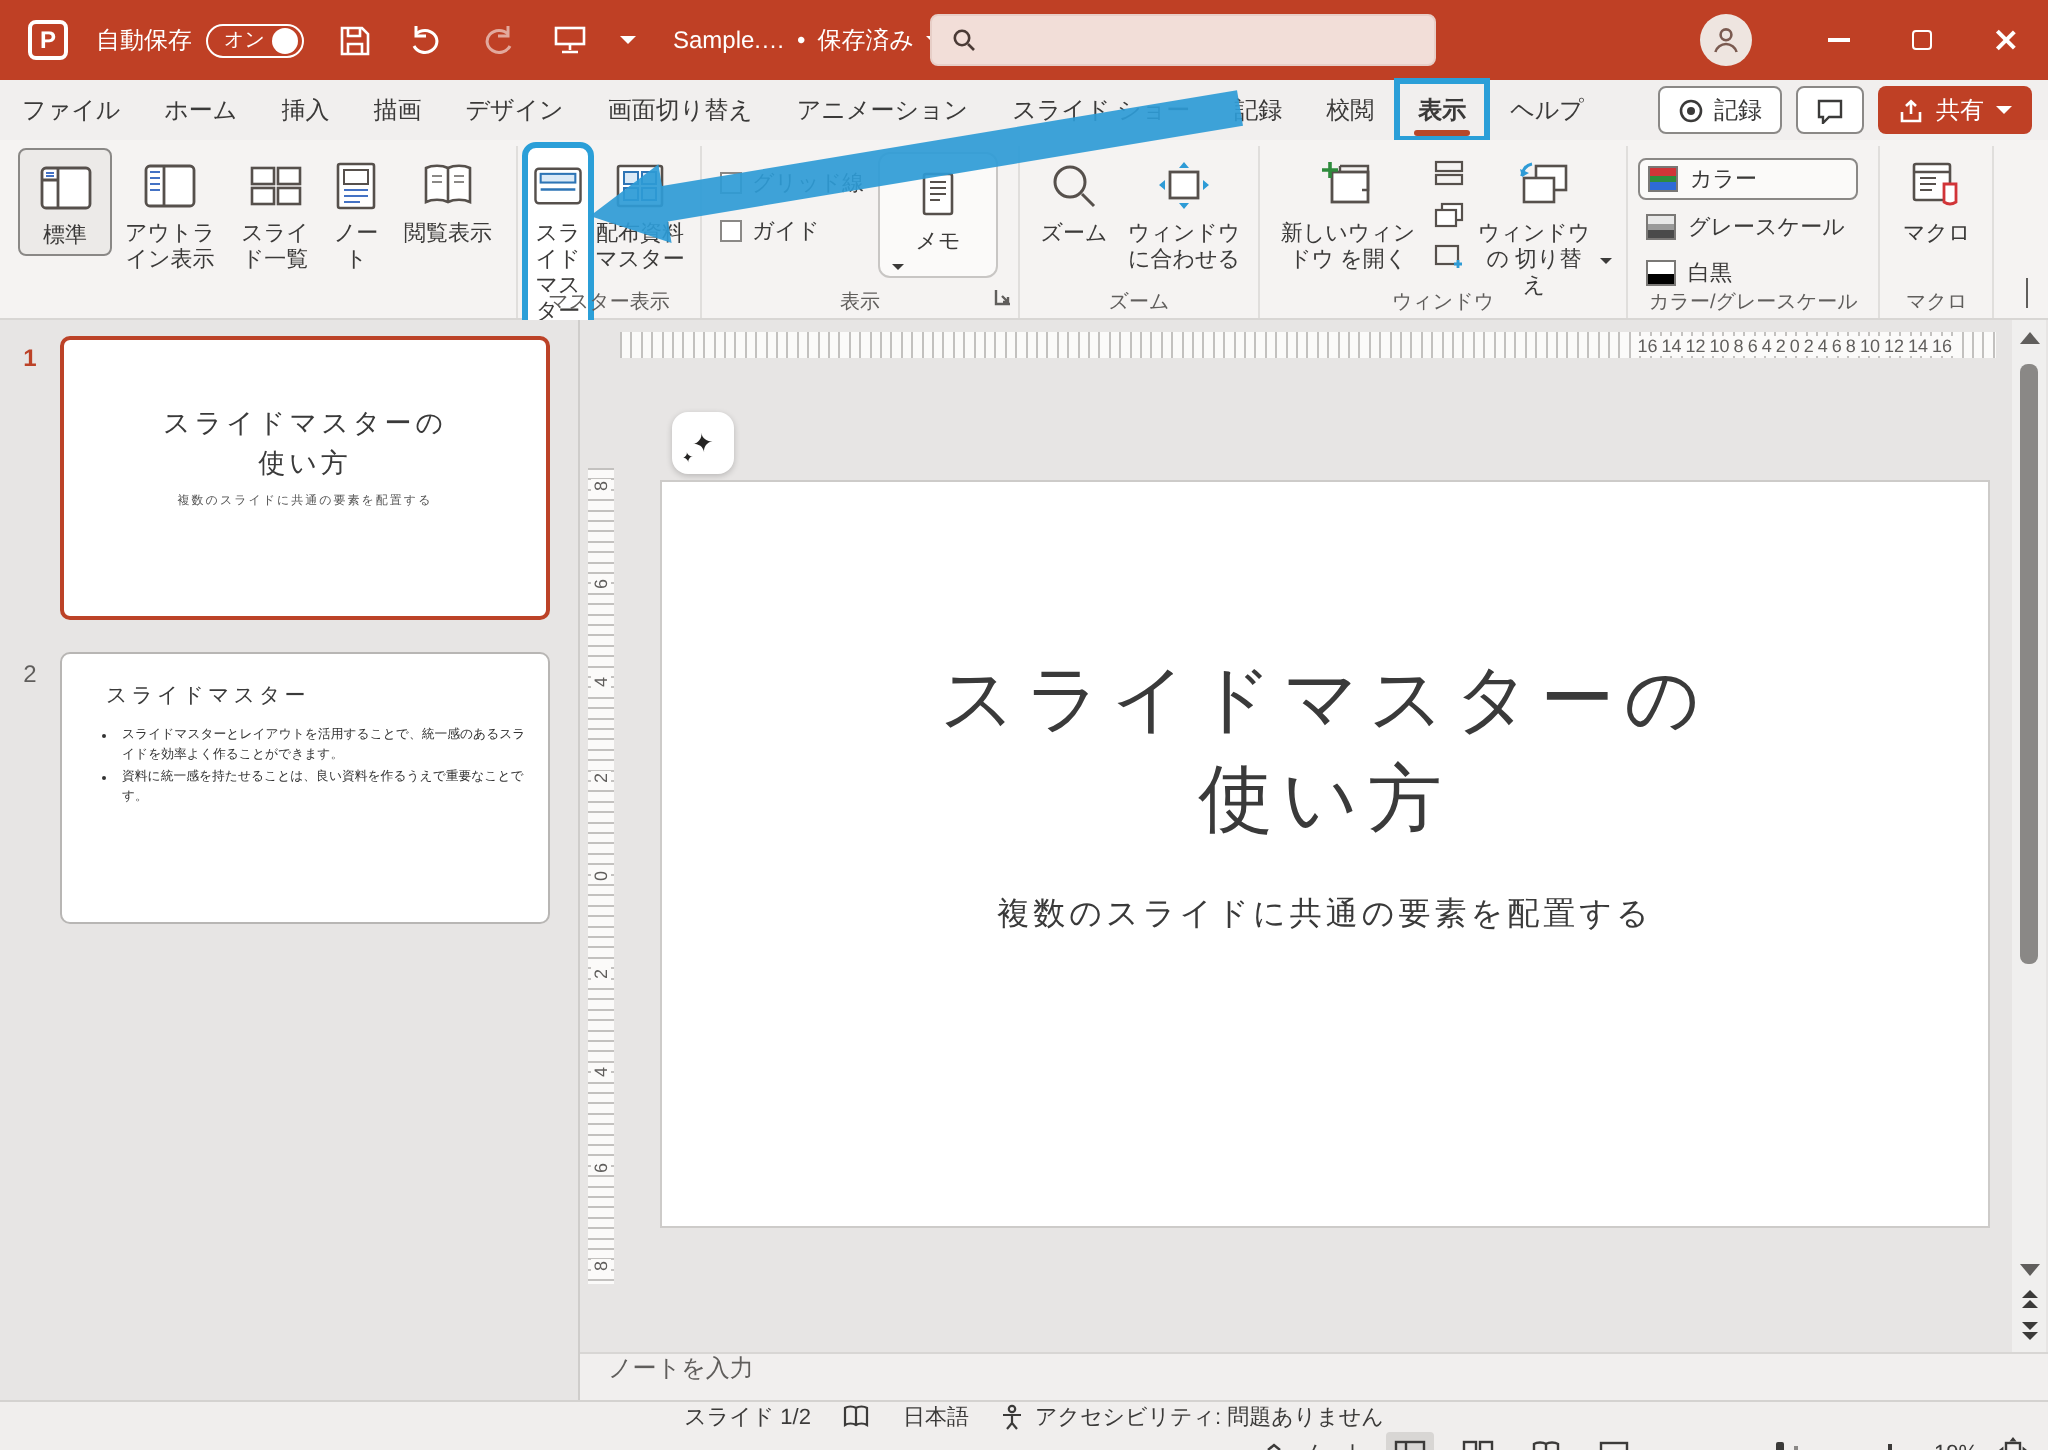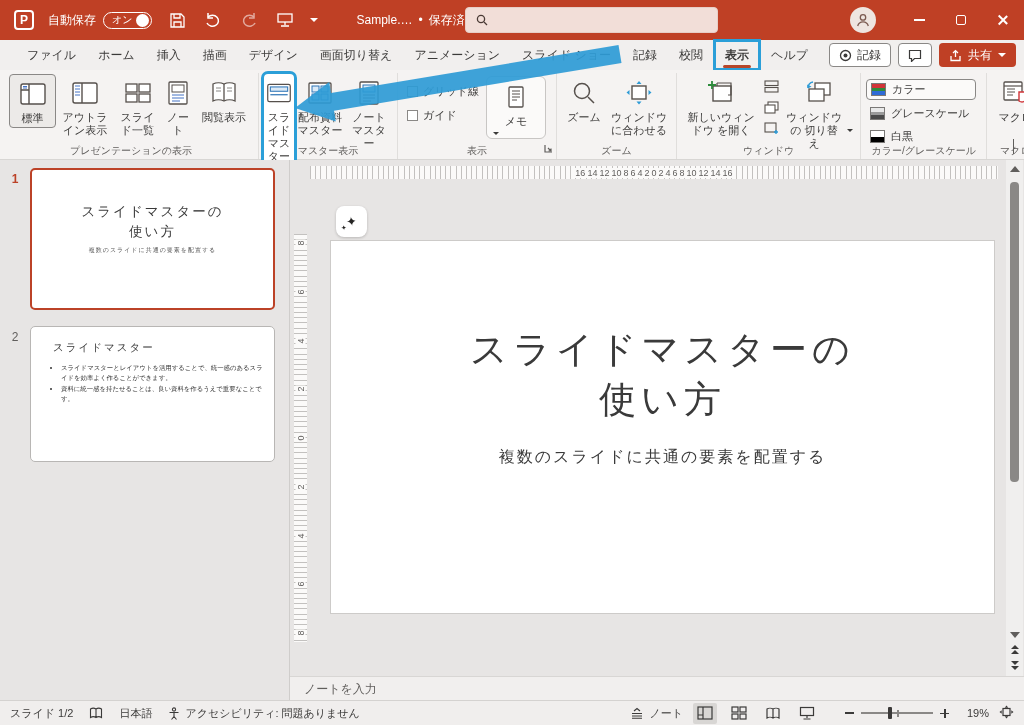--- a/index.html
+++ b/index.html
@@ -17,41 +17,41 @@
     display:flex; align-items:center; justify-content:center; font-weight:bold; font-size:12px; }
   .autosave { display:flex; align-items:center; gap:7px; font-size:12px; }
   .toggle { display:flex; align-items:center; gap:4px; border:1px solid #fff;
     border-radius:9px; padding:1px 2px 1px 8px; font-size:10px; height:17px; }
   .knob { width:13px; height:13px; background:#fff; border-radius:50%; }
   .tb-icon { width:22px; height:22px; display:flex; align-items:center; justify-content:center; }
   .tb-icon svg { display:block; }
   .dim { opacity:.55; }
   .chev-down { width:0; height:0; border-left:4px solid transparent;
     border-right:4px solid transparent; border-top:4px solid #fff; }
-  .docname { display:flex; align-items:center; gap:6px; font-size:12px; margin-left:24px; white-space:nowrap; }
+  .docname { display:flex; align-items:center; gap:6px; font-size:12px; margin-left:4px; white-space:nowrap; }
   .searchbox { position:absolute; left:465px; top:7px; width:253px; height:26px;
     background:#f2ded8; border:1px solid #e7cec7; border-radius:4px;
     display:flex; align-items:center; gap:7px; padding:0 10px; }
   .searchbox input { border:none; outline:none; background:transparent; font-size:12px;
     color:#3b3a39; width:100%; font-family:inherit; }
   .searchbox input::placeholder { color:#443; opacity:.9; }
   .tb-right { position:absolute; right:0; top:0; height:40px; display:flex; align-items:center; }
   .avatar { width:26px; height:26px; border-radius:50%; background:#eee5e0;
     display:flex; align-items:center; justify-content:center; margin-right:22px; }
   .winbtn { width:42px; height:40px; display:flex; align-items:center; justify-content:center; }
   .min-glyph { width:11px; height:1.5px; background:#fff; }
   .max-glyph { width:10px; height:10px; border:1.5px solid #fff; border-radius:2px; }
   .close-glyph { position:relative; width:12px; height:12px; }
   .close-glyph::before,.close-glyph::after { content:""; position:absolute; left:5px; top:0;
     width:1.5px; height:12px; background:#fff; }
   .close-glyph::before { transform:rotate(45deg); } .close-glyph::after { transform:rotate(-45deg); }
   
   .menubar { position:absolute; top:40px; left:0; right:0; height:30px; background:#f1efee;
     display:flex; align-items:center; }
-  .tabs { display:flex; align-items:stretch; height:100%; padding-left:16px; }
+  .tabs { display:flex; align-items:stretch; height:100%; padding-left:0; }
   .tab { position:relative; display:flex; align-items:center; padding:0 11px;
     font-size:12px; color:#3b3a39; white-space:nowrap; cursor:default; }
   .tab.active { font-weight:bold; outline:3px solid #2b9fd8; outline-offset:-2px; }
   .tab.active::after { content:""; position:absolute; left:9px; right:9px; bottom:2px;
     height:3px; border-radius:2px; background:#b7472a; }
   .mb-right { position:absolute; right:8px; top:3px; display:flex; align-items:center; gap:7px; }
   .pillbtn { display:flex; align-items:center; gap:5px; border:1px solid #8a8886;
     background:#fff; border-radius:4px; height:24px; padding:0 9px; font-size:12px; }
   .sharebtn { display:flex; align-items:center; gap:6px; background:#bf4025; color:#fff;
     border-radius:4px; height:24px; padding:0 10px; font-size:12px; }
@@ -99,22 +99,22 @@
   .thumb { flex:1; background:#fff; border:1px solid #b8b6b4; border-radius:5px; overflow:hidden; position:relative; }
   .thumb.sel { border:2px solid #bc4227; }
   .t1-title { margin-top:32px; text-align:center; font-size:13.5px; letter-spacing:2px;
     color:#3a3a3a; line-height:1.45; font-family:"Liberation Sans","DejaVu Sans",sans-serif; }
   .t1-sub { margin-top:5px; text-align:center; font-size:6px; color:#555; letter-spacing:1px; }
   .t2-title { margin:14px 0 0 22px; font-size:10.5px; letter-spacing:2px; color:#3a3a3a; }
   .t2-bullets { margin:8px 10px 0 30px; font-size:6.4px; color:#333; line-height:1.5; }
   .t2-bullets li { margin-bottom:2px; }
   .edit-area { position:absolute; left:290px; right:0; top:0; bottom:24px; background:#e7e5e4; }
   .hruler { position:absolute; left:20px; right:26px; top:6px; height:13px;
-    background:#fbfaf9; display:flex; justify-content:center; align-items:center;
-    font-size:9px; color:#605e5c; padding:0 4px; }
+    background:#fbfaf9; display:flex; justify-content:flex-end; align-items:center;
+    font-size:9px; color:#605e5c; padding:0 21px; }
   .hruler span, .vruler span { background:#fbfaf9; padding:0 1px; }
   .ruler-ticks-h { background-image:repeating-linear-gradient(90deg,#c3c1bf 0 1px,transparent 1px 5.2px); }
   .vruler { position:absolute; left:4px; top:74px; width:13px; height:408px;
     background:#fbfaf9; display:flex; flex-direction:column; justify-content:space-between;
     align-items:center; font-size:9px; color:#605e5c; padding:4px 0;
     background-image:repeating-linear-gradient(180deg,#c3c1bf 0 1px,transparent 1px 5.2px); }
   .vruler span { transform:rotate(-90deg); }
   .designer-btn { position:absolute; left:46px; top:46px; width:31px; height:31px;
     background:#fff; border-radius:8px; box-shadow:0 1px 3px rgba(0,0,0,.2);
     display:flex; align-items:center; justify-content:center; }
@@ -131,27 +131,27 @@
   .vs-arrow { width:0; height:0; border-left:5px solid transparent; border-right:5px solid transparent; }
   .vs-up { border-bottom:6px solid #605e5c; margin-top:6px; }
   .vs-down { border-top:6px solid #605e5c; }
   .vs-thumb { width:9px; background:#8a8886; border-radius:4px; height:300px; margin-top:10px; }
   .vs-bottom { margin-top:auto; display:flex; flex-direction:column; align-items:center; gap:7px; padding-bottom:6px; }
   .dbl { display:flex; flex-direction:column; gap:1px; align-items:center; }
   .dbl i { display:block; width:0; height:0; border-left:4.5px solid transparent; border-right:4.5px solid transparent; }
   .dbl.up i { border-bottom:4.5px solid #3b3a39; }
   .dbl.down i { border-top:4.5px solid #3b3a39; }
   .notes-bar { position:absolute; left:290px; right:0; bottom:0; height:24px; background:#f1efee;
-    border-top:1px solid #d8d6d4; display:flex; align-items:center; padding-left:14px; }
+    border-top:1px solid #d8d6d4; display:flex; align-items:flex-start; padding-left:14px; }
   .notes-bar input { border:none; background:transparent; outline:none; font-size:12px;
     color:#3b3a39; width:300px; font-family:inherit; }
   .notes-bar input::placeholder { color:#605e5c; opacity:1; }
   
   .statusbar { position:absolute; bottom:0; left:0; right:0; height:25px; background:#f0eeed;
-    border-top:1px solid #d4d2d0; display:flex; align-items:center; font-size:11px; color:#3b3a39; }
+    border-top:1px solid #d4d2d0; display:flex; align-items:center; font-size:11px; color:#3b3a39;flex-direction:column; }
   .sb-left { display:flex; align-items:center; gap:16px; padding-left:10px; }
   .sb-item { display:flex; align-items:center; gap:5px; white-space:nowrap; }
   .sb-right { margin-left:auto; display:flex; align-items:center; gap:10px; padding-right:10px; }
   .viewbtn { width:24px; height:21px; display:flex; align-items:center; justify-content:center; border-radius:2px; }
   .viewbtn.sel { background:#d8d6d4; }
   .zoomctl { display:flex; align-items:center; gap:7px; margin-left:16px; }
   .zminus { width:9px; height:1.5px; background:#3b3a39; }
   .zplus { position:relative; width:9px; height:9px; }
   .zplus::before { content:""; position:absolute; top:4px; left:0; width:9px; height:1.5px; background:#3b3a39; }
   .zplus::after { content:""; position:absolute; left:4px; top:0; width:1.5px; height:9px; background:#3b3a39; }
@@ -315,21 +315,20 @@
     <div class="rbtn" style="width:58px">
       <span class="ricon">
         <svg width="30" height="24" viewBox="0 0 30 24">
             <path d="M15 3 C12 1.5 7 1.5 4 3 v17 c3 -1.5 8 -1.5 11 0 c3 -1.5 8 -1.5 11 0 v-17 c-3 -1.5 -8 -1.5 -11 0 z" fill="#fff" stroke="#56504c" stroke-width="1.3"></path>
             <path d="M15 3 v17" stroke="#56504c" stroke-width="1.3"></path>
             <path d="M7 7 h5 M7 10 h5 M18 7 h5 M18 10 h5" stroke="#8a8886" stroke-width="1"></path>
           </svg>
       </span>
       <span>閲覧表示</span>
     </div>
-    <div class="rgroup-label">プレゼンテーションの表示</div>
   </div>
 
   <div class="rgroup">
     <div class="rbtn annotated" style="width:30px">
       <span class="ricon">
         <svg width="30" height="24" viewBox="0 0 30 24">
             <rect x="2" y="2" width="26" height="20" rx="2" fill="#fff" stroke="#56504c" stroke-width="1.4"></rect>
             <rect x="5" y="5" width="20" height="5" fill="#dbeaf7" stroke="#2e75b6" stroke-width="1.2"></rect>
             <path d="M5 14 h20" stroke="#2e75b6" stroke-width="1.4"></path>
           </svg>
@@ -340,30 +339,20 @@
       <span class="ricon">
         <svg width="26" height="24" viewBox="0 0 26 24">
             <rect x="2" y="2" width="22" height="20" rx="1" fill="#fff" stroke="#56504c" stroke-width="1.3"></rect>
             <rect x="5" y="5" width="7" height="6" fill="#dbeaf7" stroke="#2e75b6" stroke-width="1"></rect>
             <rect x="14" y="5" width="7" height="6" fill="#dbeaf7" stroke="#2e75b6" stroke-width="1"></rect>
             <rect x="5" y="13" width="7" height="6" fill="#dbeaf7" stroke="#2e75b6" stroke-width="1"></rect>
             <rect x="14" y="13" width="7" height="6" fill="#dbeaf7" stroke="#2e75b6" stroke-width="1"></rect>
           </svg>
       </span>
       <span>配布資料 マスター</span>
-    </div>
-    <div class="rbtn" style="width:46px">
-      <span class="ricon">
-        <svg width="22" height="26" viewBox="0 0 22 26">
-            <rect x="2" y="2" width="18" height="22" rx="1" fill="#fff" stroke="#56504c" stroke-width="1.3"></rect>
-            <rect x="5" y="5" width="12" height="7" fill="#dbeaf7" stroke="#2e75b6" stroke-width="1"></rect>
-            <path d="M5 15 h12 M5 18 h12 M5 21 h8" stroke="#56504c" stroke-width="1"></path>
-          </svg>
-      </span>
-      <span>ノート マスター</span>
     </div>
     <div class="rgroup-label">マスター表示</div>
   </div>
 
   <div class="rgroup" style="padding-right:8px">
     <div class="check-col">
       <label class="check">
         <span class="cbox"></span>
         <span>グリッド線</span>
       </label>

